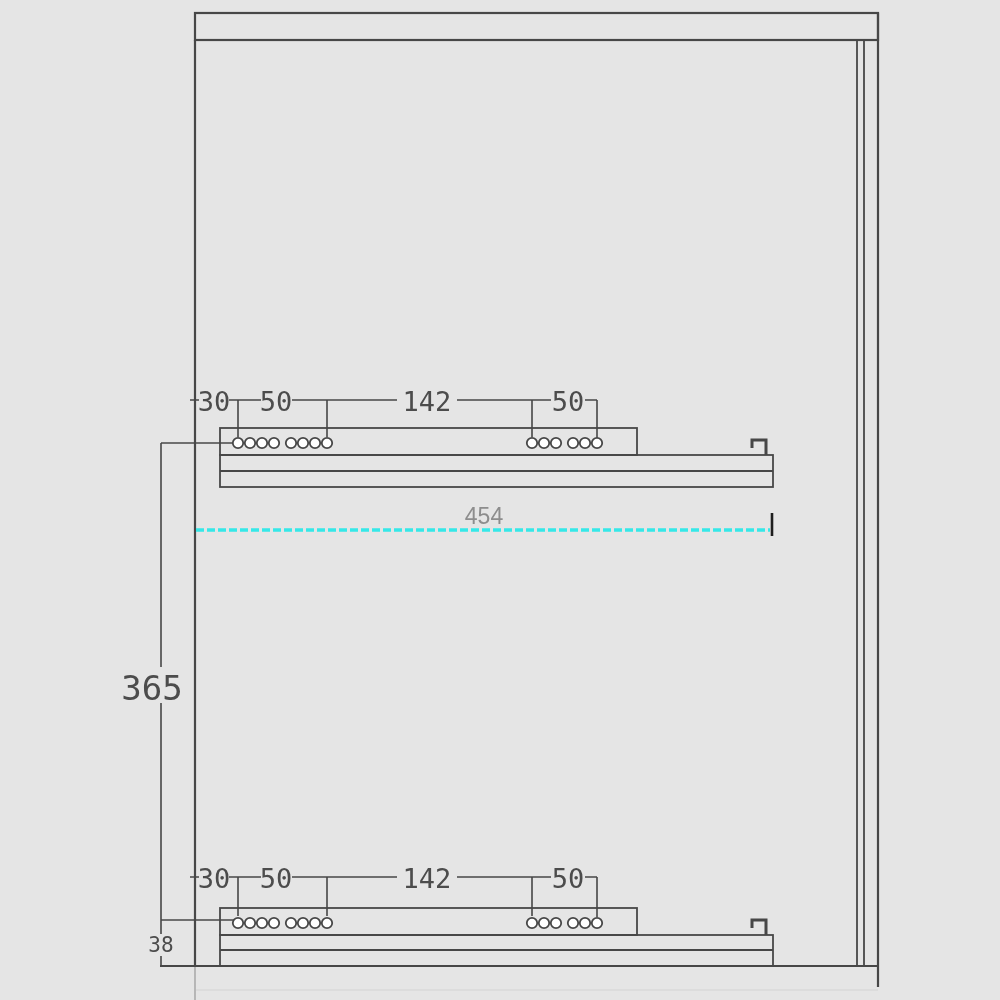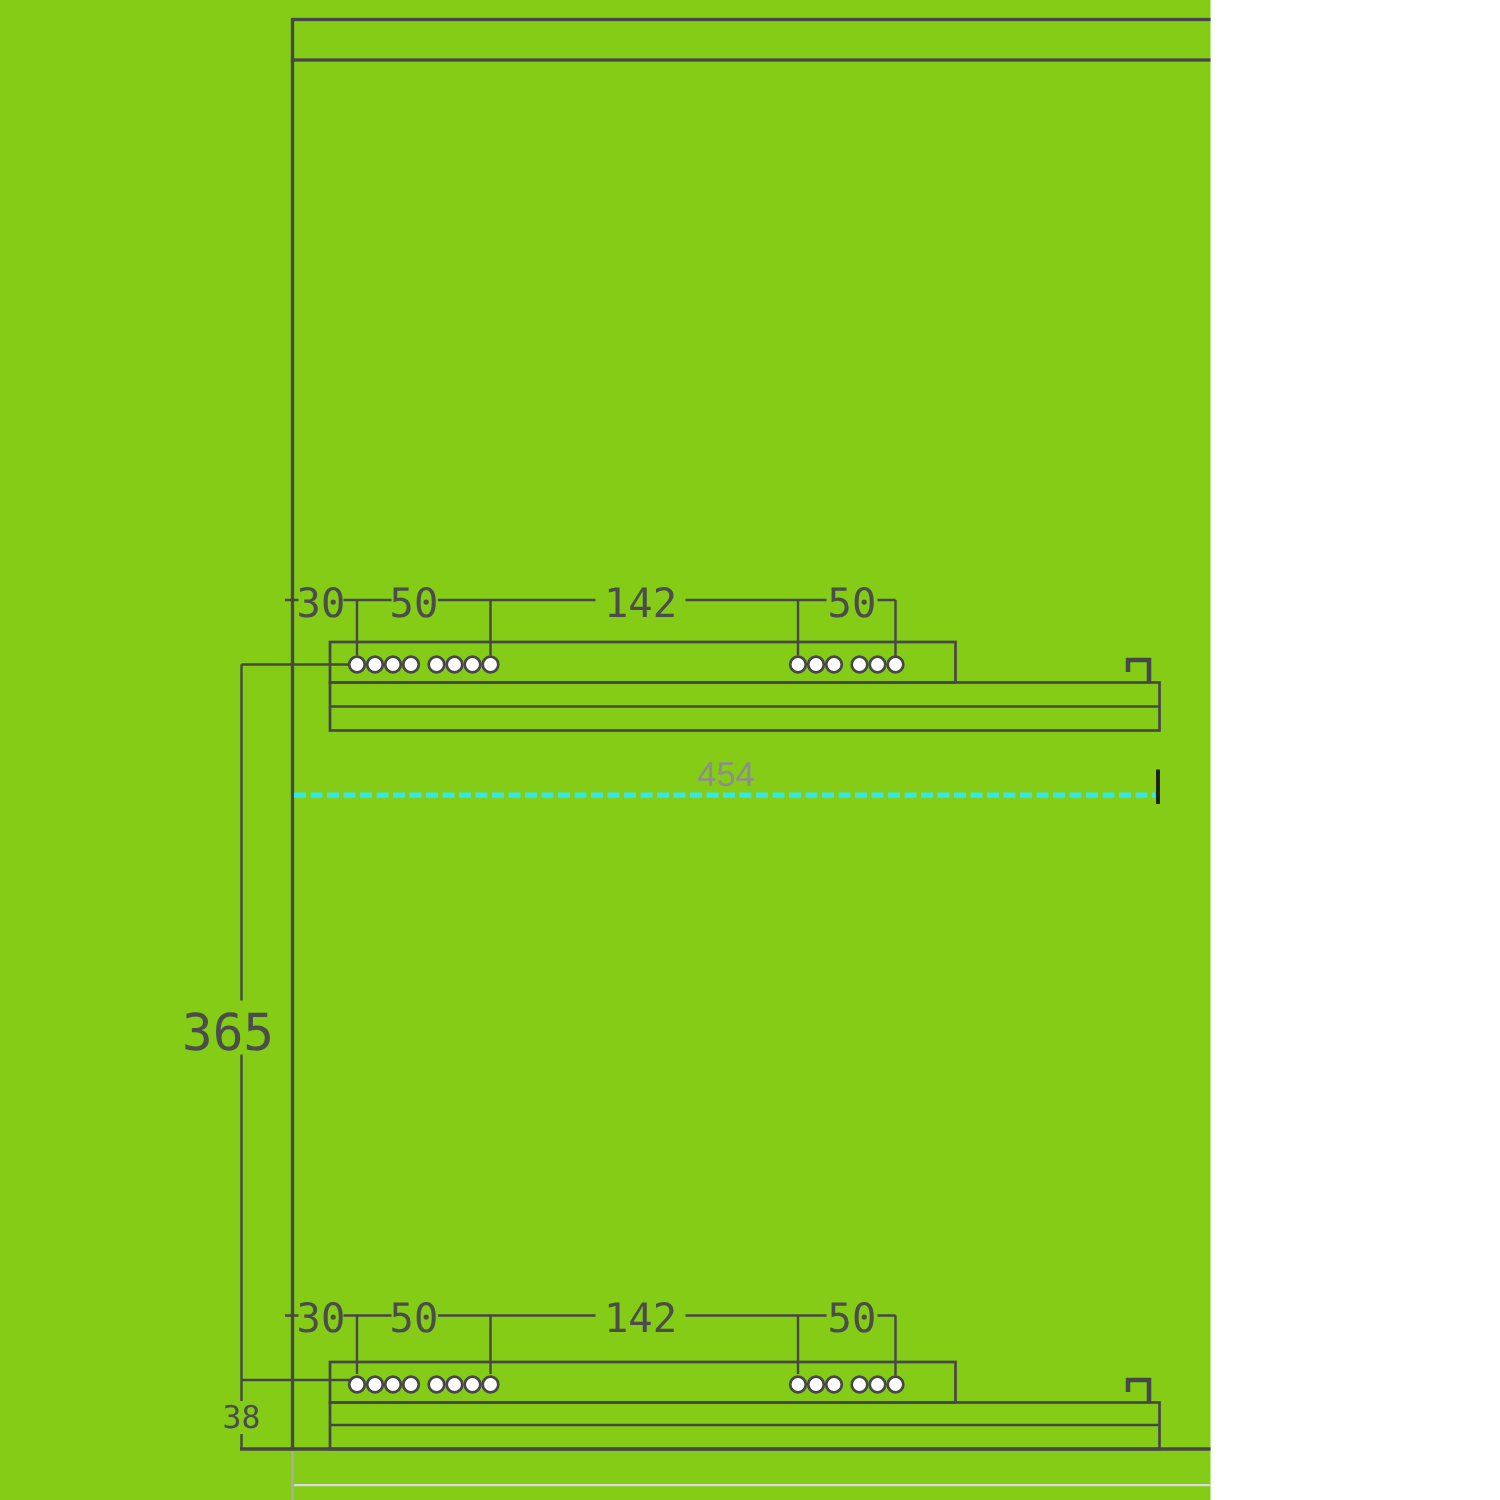--- a/index.html
+++ b/index.html
@@ -1,16 +1,16 @@
 <!DOCTYPE html>
 <html style="--line: #474747; --highlight: #35e8e8; --dimtext: #4c4c4c; --meastext: #8d8d8d;"><head>
 <meta charset="utf-8">
 <style>
   html,body{margin:0;padding:0;background:#ffffff;}
-  #stage{position:relative;width:807px;height:1000px;background:#84cc16;overflow:hidden;}
+  #stage{position:relative;width:1000px;height:1000px;background:#e5e5e5;overflow:hidden;}
   svg{position:absolute;left:0;top:0;}
   .ln{stroke:var(--line,#474747);stroke-width:1.8;fill:none;}
   .ln-thick{stroke:var(--line,#474747);stroke-width:2.2;fill:none;}
   .ln-light{stroke:#ababab;stroke-width:1.6;fill:none;}
   .ln-faint{stroke:#d9d9d9;stroke-width:1.5;fill:none;}
   .hook{stroke:var(--line,#474747);stroke-width:3;fill:none;}
   .hole{stroke:var(--line,#474747);stroke-width:1.8;fill:#ffffff;}
   .dim{stroke:var(--line,#474747);stroke-width:1.6;fill:none;}
   .tick{stroke:#1e1e1e;stroke-width:2.6;fill:none;}
   .cyan{stroke:var(--highlight,#35e8e8);stroke-width:3.5;fill:none;stroke-dasharray:8 3;}

